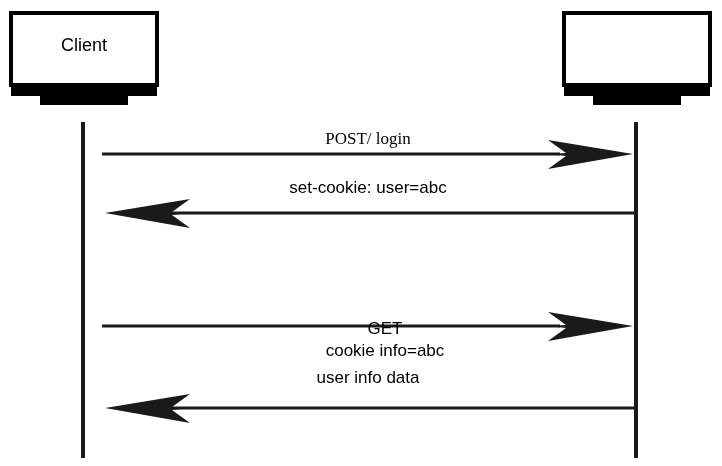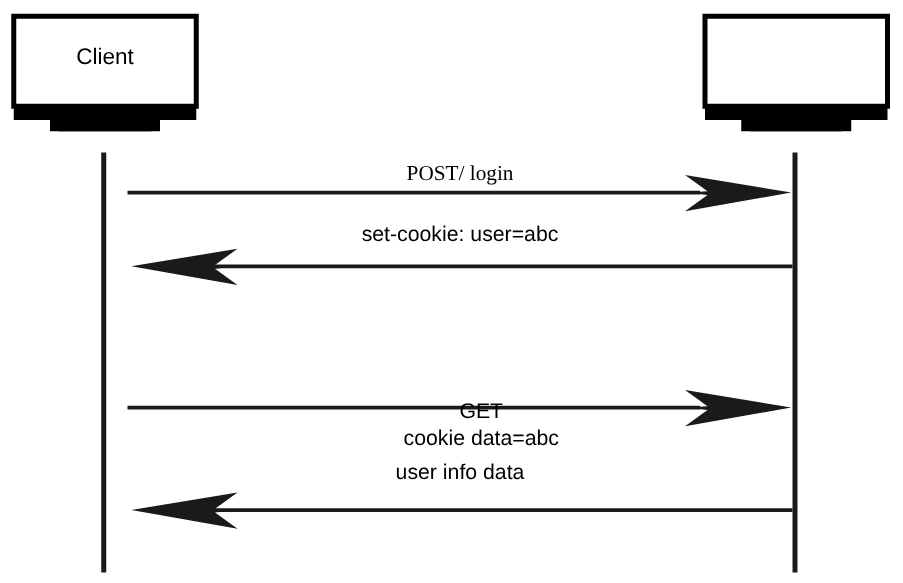--- a/index.html
+++ b/index.html
@@ -121,20 +121,20 @@
   <div class="msg-label" style="left:103px; top:128px; width:530px;font-family:Liberation Serif, serif;">
     <span class="line">POST/ login</span>
   </div>
 
   <div class="msg-label" style="left:103px; top:177px; width:530px;">
     <span class="line">set-cookie: user=abc</span>
   </div>
 
   <div class="msg-label" style="left:120px; top:274px; width:530px;margin-top:44px;">
     <span class="line">GET</span>
-    <span class="line">cookie data=abc</span>
+    <span class="line">cookie info=abc</span>
   </div>
 
   <div class="msg-label" style="left:103px; top:367px; width:530px;">
     <span class="line">user info data</span>
   </div>
 
 </div>
 
 </body></html>

